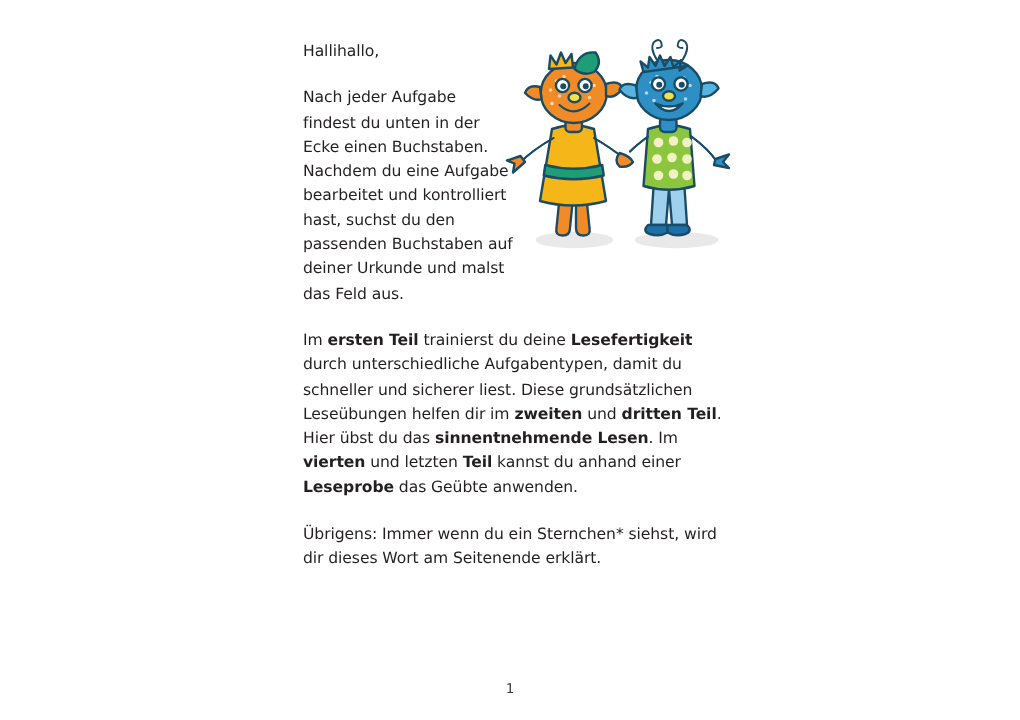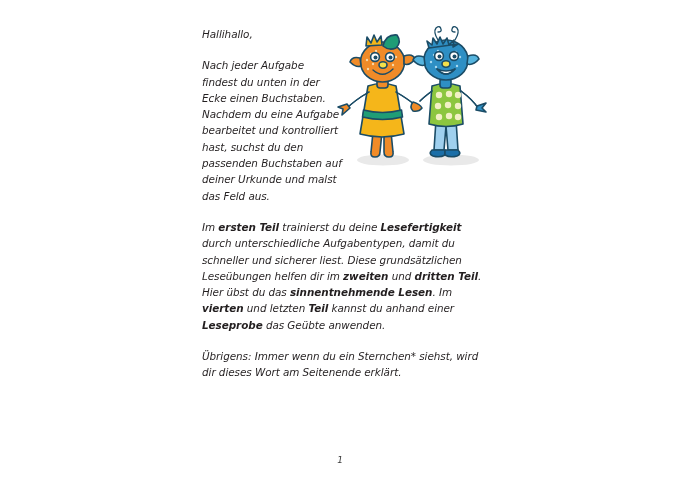--- a/index.html
+++ b/index.html
@@ -12,21 +12,20 @@
     height: 480px;
     overflow: hidden;
     font-family: "DejaVu Sans", sans-serif;
     color: #231f20;
   }
   #page {
     position: relative;
     width: 664px;
     height: 480px;
     background: #ffffff;
-    font-style: italic;
   }
 
   
   #letter {
     position: absolute;
     left: 202px;
     top: 26px;
     width: 288px;
   }
   .para {

